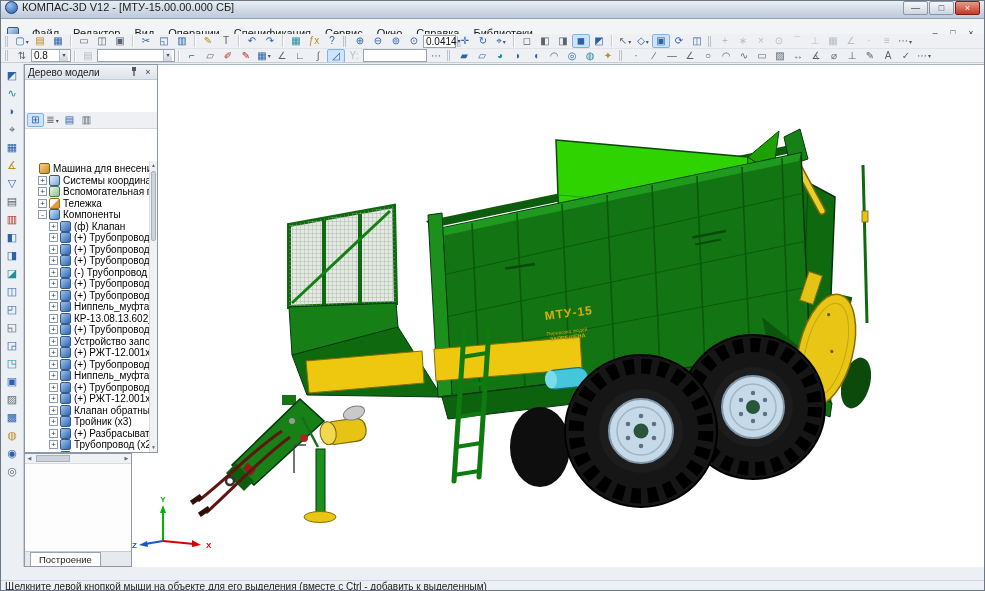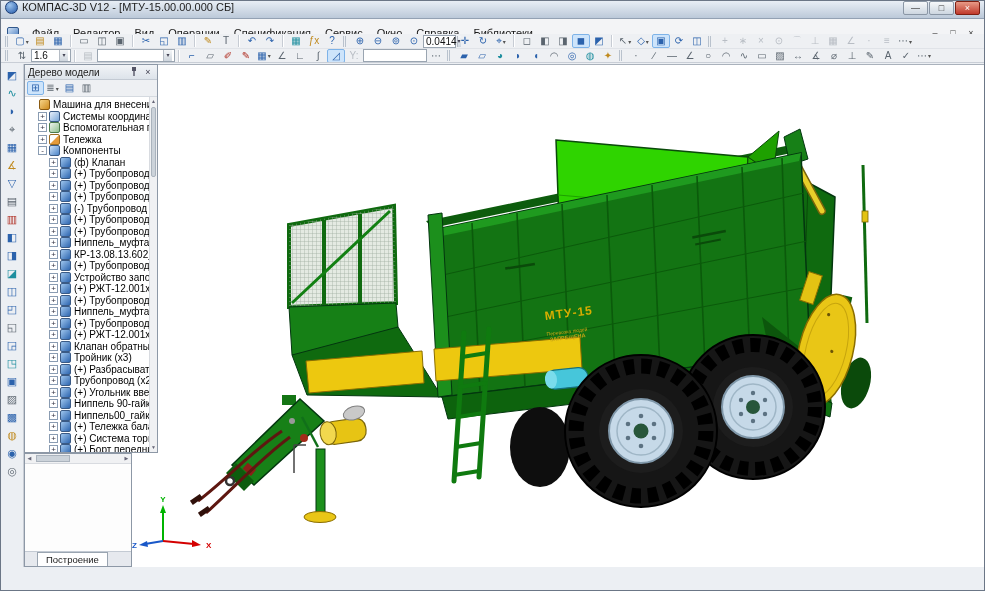--- a/index.html
+++ b/index.html
@@ -35,21 +35,21 @@
   .tbtn[data-state="disabled"] .glyph{color:#b8bdc4 !important;}
   .tbtn[data-active="true"]{background:#cde4fb;border-color:#7eb3e8;}
   .tbtn[data-dd="true"]::after{content:"▾";font-size:6px;color:#555;margin-left:1px;}
   .combo{height:13px;background:#fff;border:1px solid #9aa5b1;display:flex;align-items:center;font-size:10px;color:#111;padding:0 2px;flex:none;}
   .combo .arrow{margin-left:auto;width:9px;height:11px;background:linear-gradient(#f4f6f8,#cfd6de);border-left:1px solid #b5bcc5;font-size:6px;line-height:11px;text-align:center;color:#445;}
   
   #compactbar{position:absolute;left:0;top:63px;width:23px;height:503px;background:#eceff3;border-right:1px solid #c9ced6;display:flex;flex-direction:column;align-items:center;padding-top:2px;}
   #compactbar .tbtn{width:19px;height:17px;margin-bottom:1px;}
   #compactbar .tbtn .glyph{font-size:11px;}
   
-  #treepanel{position:absolute;left:23px;top:63px;width:134px;height:389px;background:#fff;border:1px solid #8d98a6;z-index:5;display:flex;flex-direction:column;}
+  #treepanel{position:absolute;left:23px;top:63px;width:134px;height:389px;background:#fff;border:1px solid #8d98a6;z-index:5;display:flex;flex-direction:column;gap:32px;}
   #tree-header{height:15px;background:linear-gradient(#f2f4f7,#dde3ea);border-bottom:1px solid #c3cad3;display:flex;align-items:center;padding:0 3px;font-size:10px;color:#222;}
   #tree-header .hbtn{margin-left:auto;width:12px;text-align:center;color:#445;font-size:9px;}
   #tree-header .hbtn + .hbtn{margin-left:2px;}
   #tree-toolbar{height:17px;background:#eef0f3;border-bottom:1px solid #d5dae0;display:flex;align-items:center;padding-left:2px;}
   #tree-toolbar .tbtn{width:17px;height:14px;}
   #treebody{flex:1;position:relative;overflow:hidden;background:#fff;}
   #treerows{position:absolute;left:0;top:2px;right:8px;}
   .trow{height:11.5px;display:flex;align-items:center;font-size:10px;color:#000;white-space:nowrap;overflow:hidden;}
   .trow[data-ind="0"]{padding-left:3px;}
   .trow[data-ind="1"]{padding-left:13px;}
@@ -65,21 +65,21 @@
   .tlabel{overflow:hidden;text-overflow:clip;}
   #vscroll{position:absolute;right:0;top:0;bottom:0;width:8px;background:#f0f1f3;border-left:1px solid #d8dbe0;}
   #vscroll .thumb{position:absolute;left:1px;right:1px;top:10px;height:70px;background:#ccd3da;border:1px solid #aab3bd;border-radius:2px;}
   #vscroll .sarr{position:absolute;left:0;width:100%;height:9px;font-size:5px;text-align:center;color:#667;line-height:9px;}
   
   #lowerdock{position:absolute;left:23px;top:452px;width:108px;height:114px;background:#fff;border:1px solid #8d98a6;z-index:5;display:flex;flex-direction:column;}
   #hscroll{height:10px;background:#f0f1f3;border-bottom:1px solid #d8dbe0;position:relative;}
   #hscroll .sarr{position:absolute;top:0;width:9px;height:100%;font-size:5px;color:#667;text-align:center;line-height:9px;}
   #hscroll .thumb{position:absolute;left:11px;top:1px;width:34px;bottom:1px;background:#ccd3da;border:1px solid #aab3bd;}
   #dockempty{flex:1;background:#fdfdfd;}
-  #docktabs{height:15px;background:#e6e9ee;border-top:1px solid #c3cad3;display:flex;align-items:flex-end;padding-left:12px;}
+  #docktabs{height:15px;background:#e6e9ee;border-top:1px solid #c3cad3;display:flex;align-items:flex-end;padding-left:5px;}
   #build-tab{height:14px;background:#fff;border:1px solid #9aa5b1;border-bottom:none;font-size:9.5px;color:#222;padding:0 8px;line-height:13px;}
   
   #viewport{position:absolute;left:131px;top:63px;width:854px;height:503px;background:#fff;border-top:1px solid #aab2bc;}
   #viewport svg{display:block;}
   svg text{font-family:"Liberation Sans",sans-serif;}
   
   #propsbar{position:absolute;left:23px;top:566px;width:962px;height:13px;background:#e9ecf0;border-top:1px solid #cdd2d8;display:flex;align-items:center;}
   #props-tab{margin-left:30px;height:12px;display:flex;align-items:center;background:linear-gradient(#e2edfb,#c4daf4);border:1px solid #93b4dc;padding:0 8px 0 3px;font-size:10px;color:#223;}
   #props-tab .picon{width:12px;height:10px;background:linear-gradient(135deg,#7fd08a,#2a7ec0);border:1px solid #20608a;margin-right:4px;}
   #statusbar{position:absolute;left:0;top:579px;width:100%;height:12px;background:#eceff3;border-top:1px solid #d2d6dc;font-size:10px;color:#222;padding-left:4px;line-height:11px;white-space:nowrap;}
@@ -283,21 +283,21 @@
   </div>
 
   <div id="toolbar2" class="toolbar">
     <div class="grip"></div>
     <span class="tgroup">
         <span class="tbtn" data-kind="grey">
           <span class="glyph">⇅</span>
         </span>
       </span>
     <span class="combo" style="width:40px">
-        <span>1.6</span>
+        <span>0.8</span>
         <span class="arrow">▾</span>
       </span>
     <div class="tsep"></div>
     <span class="tgroup">
         <span class="tbtn" data-kind="grey" data-state="disabled">
           <span class="glyph">▤</span>
         </span>
       </span>
     <span class="combo" style="width:78px">
         <span></span>
@@ -915,14 +915,17 @@
       <div class="thumb"></div>
       <div class="sarr" style="right:0">▶</div>
     </div>
     <div id="dockempty"></div>
     <div id="docktabs">
       <div id="build-tab">Построение</div>
     </div>
   </div>
 
 
+  <div id="statusbar">
+    <span>Щелкните левой кнопкой мыши на объекте для его выделения (вместе с Ctrl - добавить к выделенным)</span>
+  </div>
 
 </div>
 
 </body></html>

